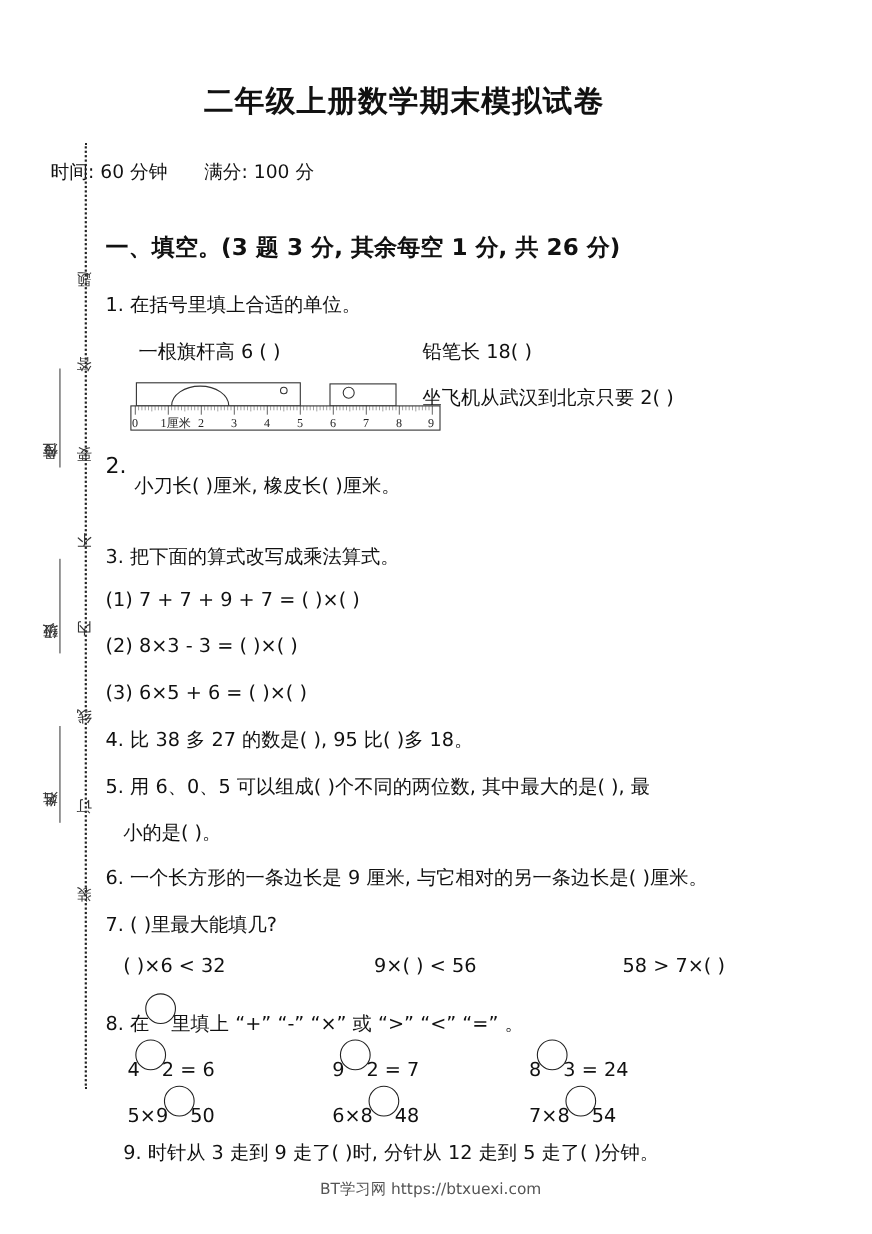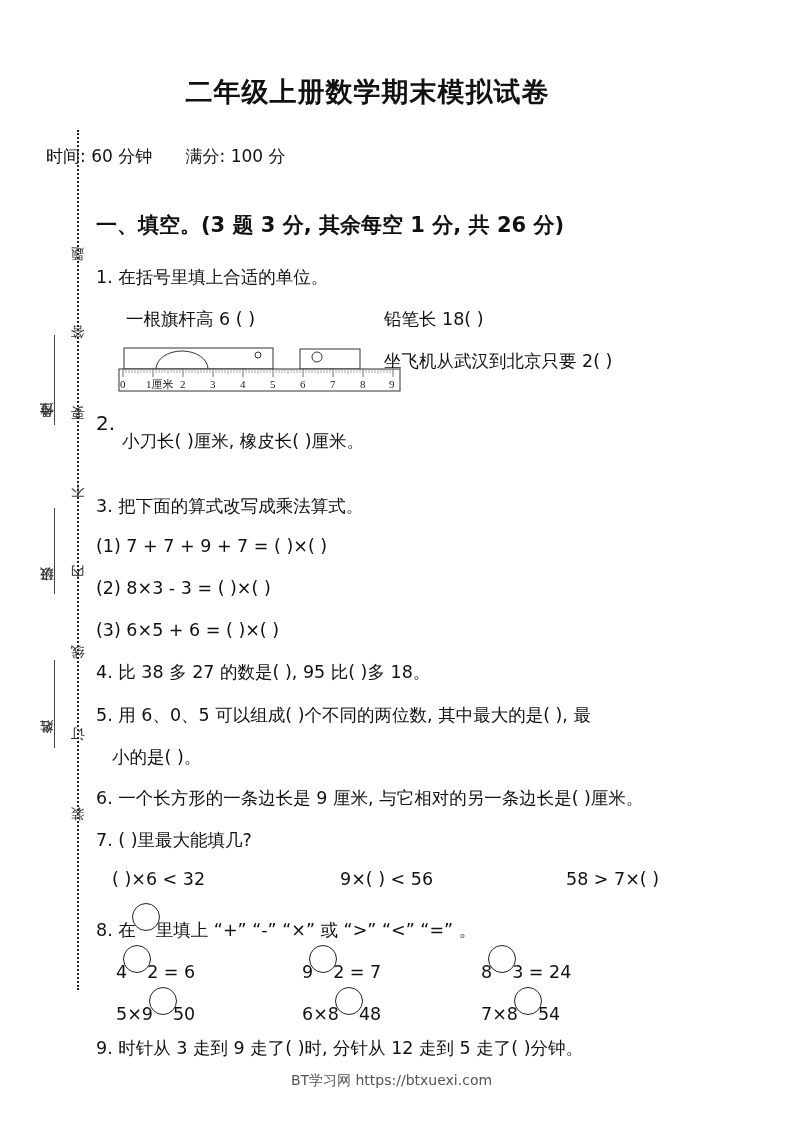--- a/index.html
+++ b/index.html
@@ -137,15 +137,15 @@
 <div class="abs q" style="top:960px;left:116px;">
   <span>5×9</span><span class="circ"></span><span>50</span>
 </div>
 <div class="abs q" style="top:960px;left:302px;">
   <span>6×8</span><span class="circ"></span><span>48</span>
 </div>
 <div class="abs q" style="top:960px;left:481px;text-align:center;">
   <span>7×8</span><span class="circ"></span><span>54</span>
 </div>
 
-<div class="abs q" style="top:1001px;left:96px;">9. 时针从 3 走到 9 走了(      )时, 分针从 12 走到 5 走了(      )分钟。</div>
+<div class="abs q" style="top:1001px;left:112px;">9. 时针从 3 走到 9 走了(      )时, 分针从 12 走到 5 走了(      )分钟。</div>
 
 <div class="abs footer">BT学习网 https://btxuexi.com</div>
 
 </body></html>

